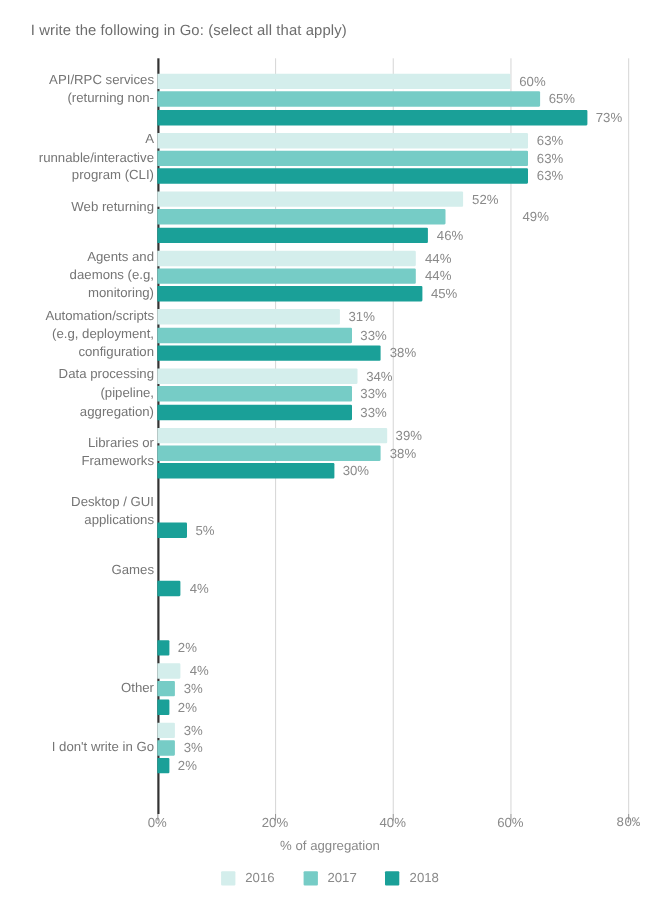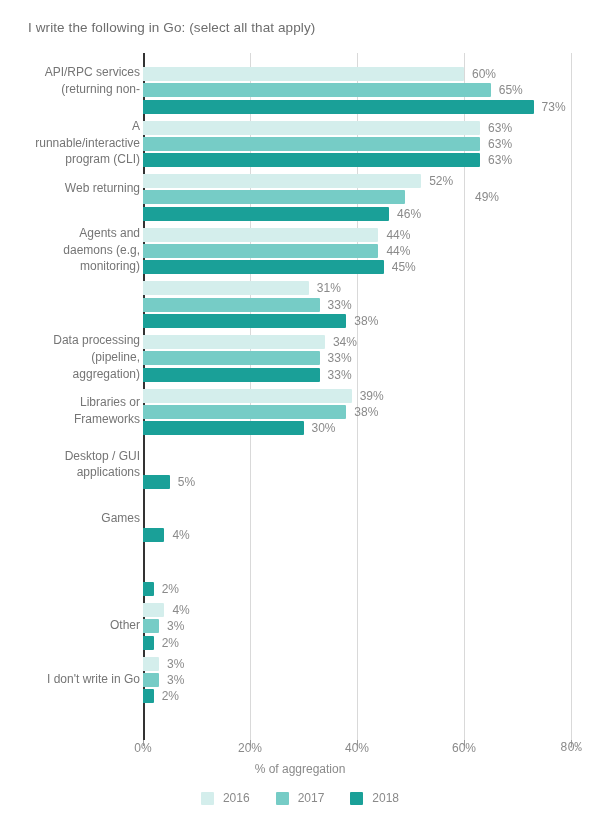--- a/index.html
+++ b/index.html
@@ -232,20 +232,25 @@
         <div class="bar-value" style="left: 243.4px; top: 23.3px;">44%</div>
         <div class="bar-track" style="top: 16.3px; width: 235.4px;">
           <div class="bar y2017" title="2017: 44%" style="background: rgb(118, 204, 198); width: 100%;"></div>
         </div>
         <div class="bar-value" style="left: 248.75px; top: 39.6px;">45%</div>
         <div class="bar-track" style="top: 32.6px; width: 240.75px;">
           <div class="bar y2018" title="2018: 45%" style="background: rgb(26, 160, 152); width: 100%;"></div>
         </div>
       </div>
       <div class="cat-row" style="top: 228.4px; height: 46.6px;">
+        <div class="cat-label" style="top: -2.6px;">
+          <div>Automation/scripts</div>
+          <div>(e.g, deployment,</div>
+          <div>configuration</div>
+        </div>
         <div class="bar-value" style="left: 173.85px; top: 7px;">31%</div>
         <div class="bar-track" style="top: 0px; width: 165.85px;">
           <div class="bar y2016" title="2016: 31%" style="background: rgb(212, 238, 236); width: 100%;"></div>
         </div>
         <div class="bar-value" style="left: 184.55px; top: 23.3px;">33%</div>
         <div class="bar-track" style="top: 16.3px; width: 176.55px;">
           <div class="bar y2017" title="2017: 33%" style="background: rgb(118, 204, 198); width: 100%;"></div>
         </div>
         <div class="bar-value" style="left: 211.3px; top: 39.6px;">38%</div>
         <div class="bar-track" style="top: 32.6px; width: 203.3px;">

